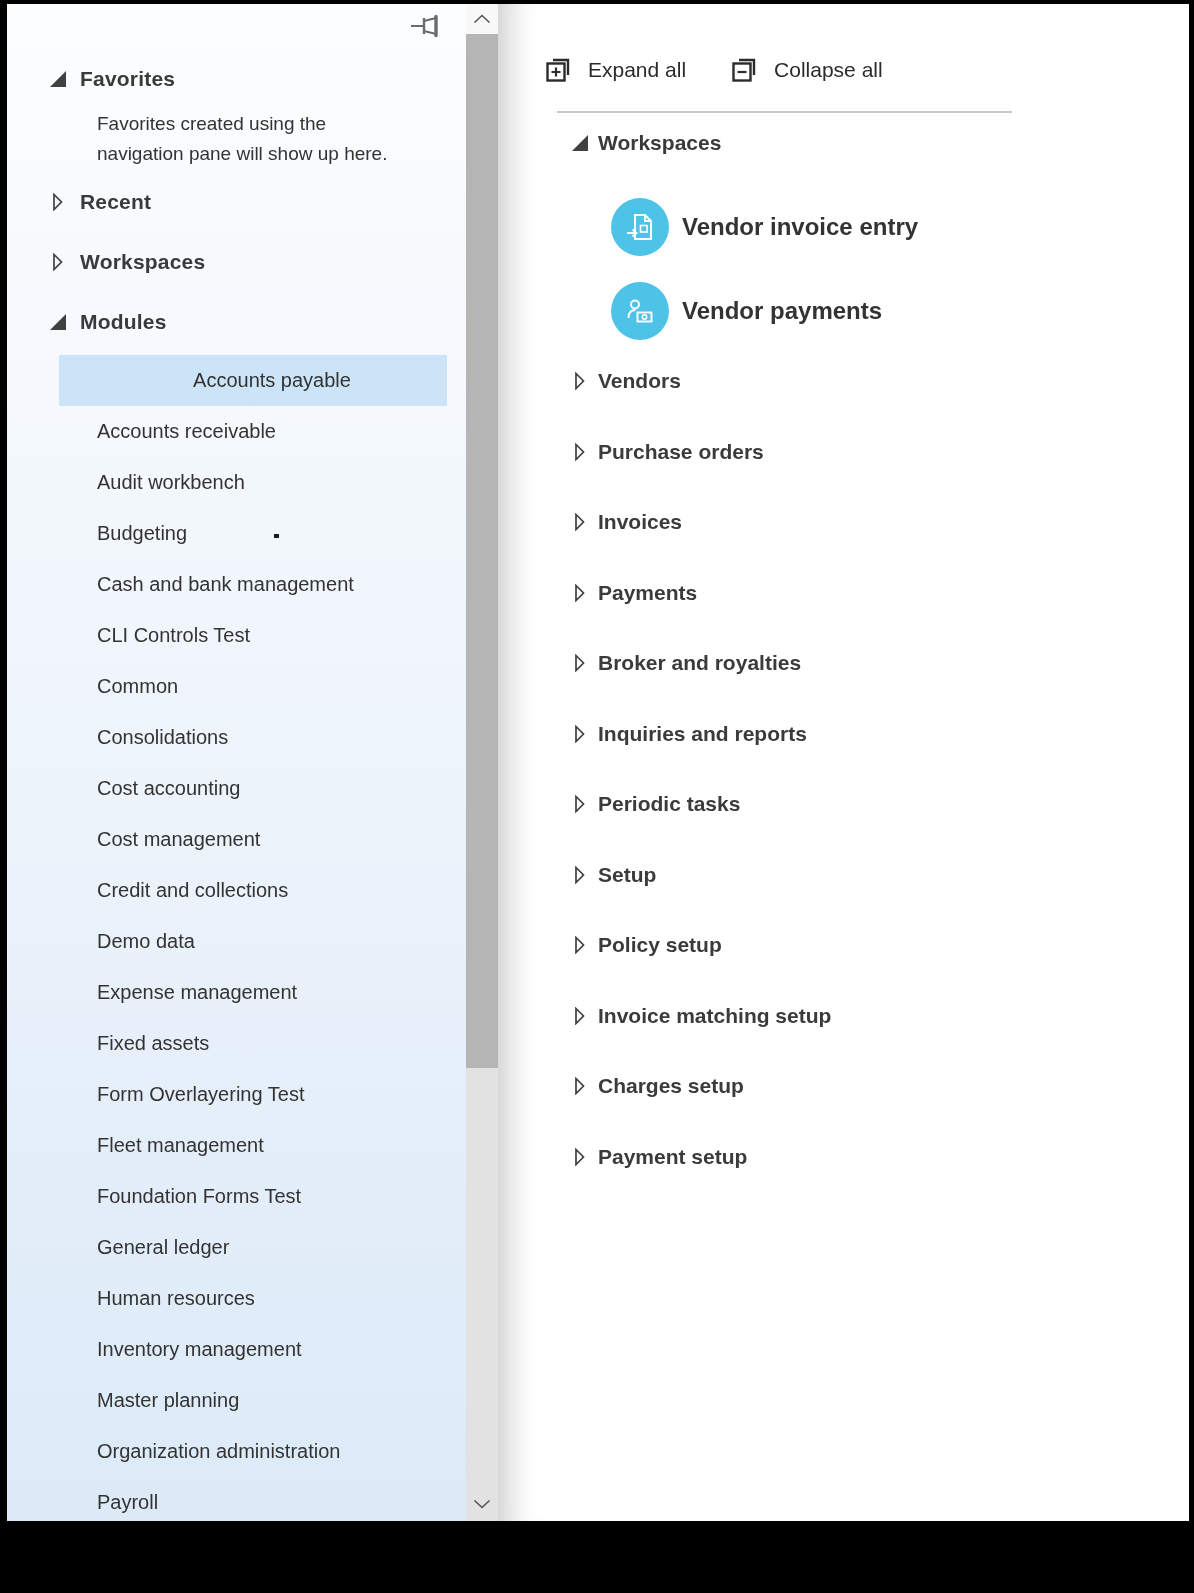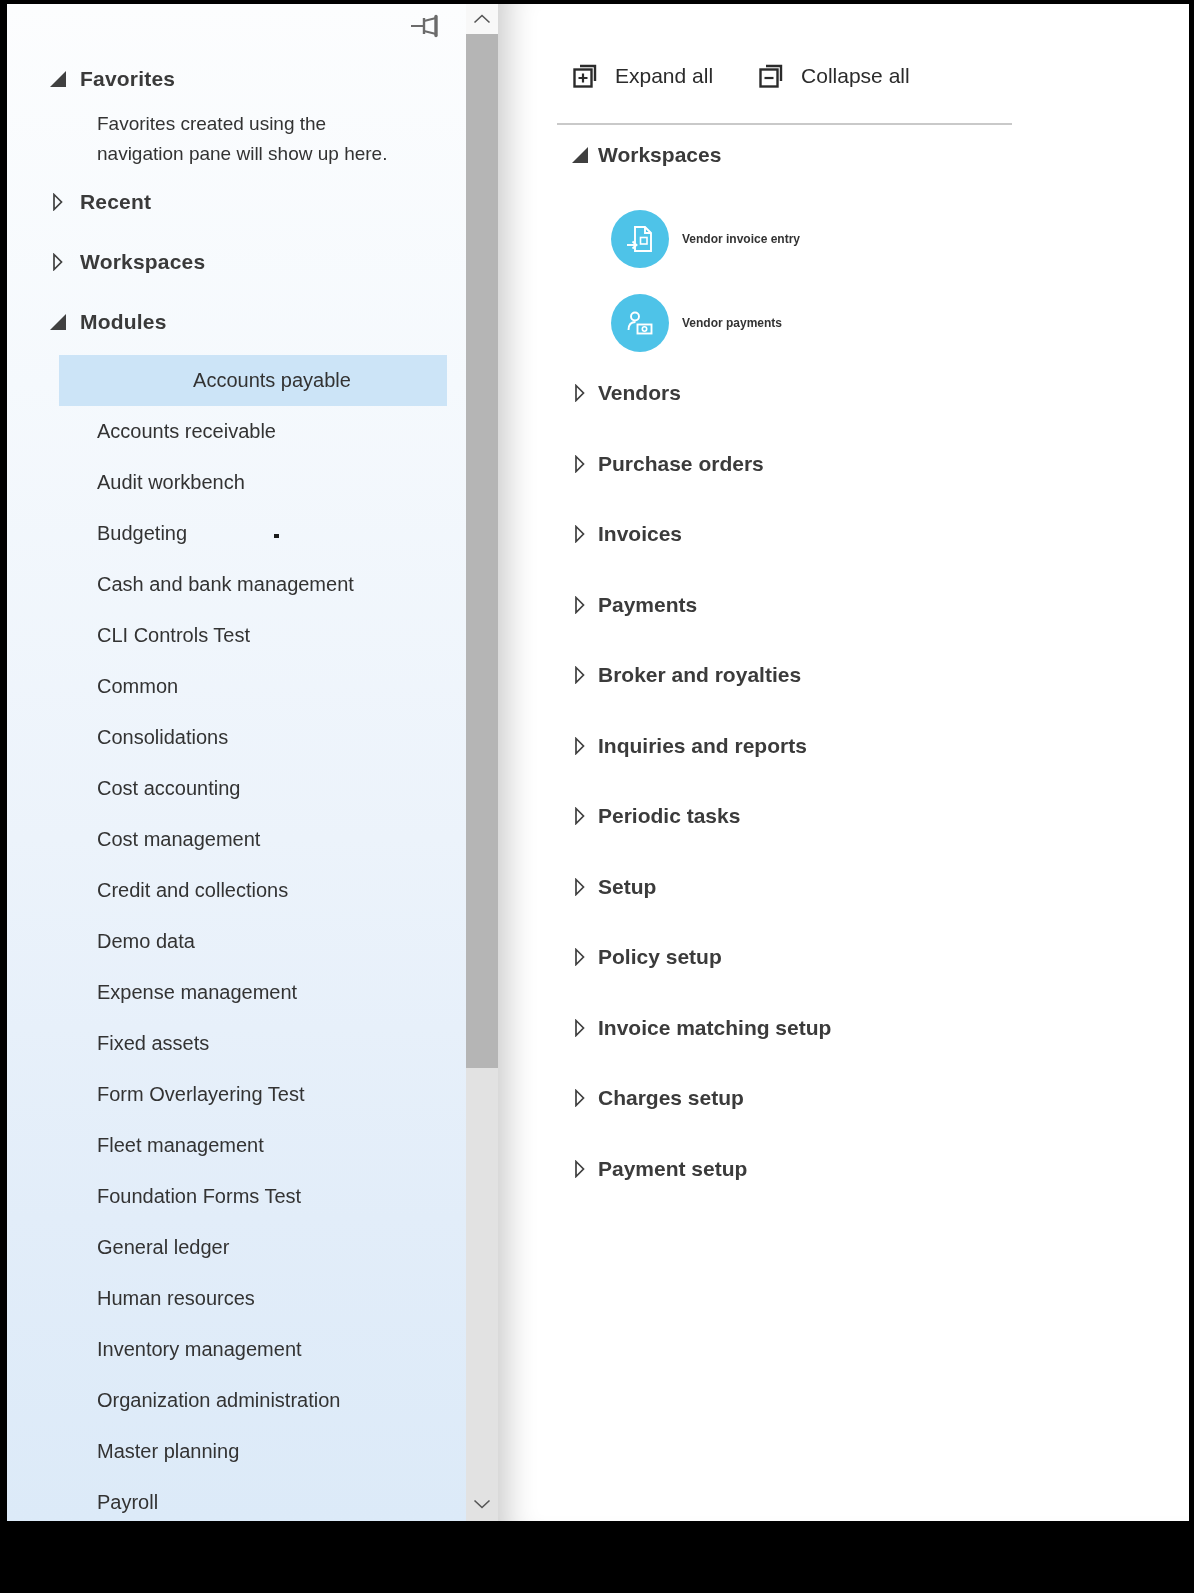--- a/index.html
+++ b/index.html
@@ -92,23 +92,23 @@
   .sb-track-rest { flex:1; background:#e2e2e2; cursor:pointer; }
 
   
   .content-pane {
     flex:1; height:100%;
     background:#fff;
     box-shadow:inset 34px 0 30px -24px rgba(0,0,0,0.20);
     overflow:hidden;
   }
   .toolbar {
-    margin-top:52px; height:40px;
-    padding-left:73px;
-    display:flex; align-items:center;
+    margin-top:40px; height:40px;
+    padding-left:46px;
+    display:flex; align-items:flex-end;
   }
   .tb-btn {
     display:flex; align-items:center;
     cursor:pointer;
   }
   .tb-btn + .tb-btn { margin-left:44px; }
   .tb-btn .tb-icon { margin-right:16px; display:flex; }
   .tb-btn .tb-label { font-size:21px; color:#2b2b2b; }
 
   .divider {
@@ -133,21 +133,21 @@
     cursor:pointer;
   }
   .ws-tile {
     width:58px; height:58px; border-radius:50%;
     background:#4ec3e8;
     display:flex; align-items:center; justify-content:center;
     flex:0 0 58px;
   }
   .ws-label {
     margin-left:13px;
-    font-size:12px; font-weight:600; color:#333;
+    font-size:24px; font-weight:600; color:#333;
     white-space:nowrap;
   }
 
   .section-list { margin-top:-7px; }
   .section-row {
     height:70.5px;
     padding-left:73px;
     display:flex; align-items:center;
     cursor:pointer;
   }
@@ -264,24 +264,24 @@
           <div class="module-item">
             <span>General ledger</span>
           </div>
           <div class="module-item">
             <span>Human resources</span>
           </div>
           <div class="module-item">
             <span>Inventory management</span>
           </div>
           <div class="module-item">
+            <span>Master planning</span>
+          </div>
+          <div class="module-item">
             <span>Organization administration</span>
-          </div>
-          <div class="module-item">
-            <span>Master planning</span>
           </div>
           <div class="module-item">
             <span>Payroll</span>
           </div>
           <div class="module-item">
             <span>Procurement and sourcing</span>
           </div>
       </div>
 
       <div class="cursor-dot"></div>

